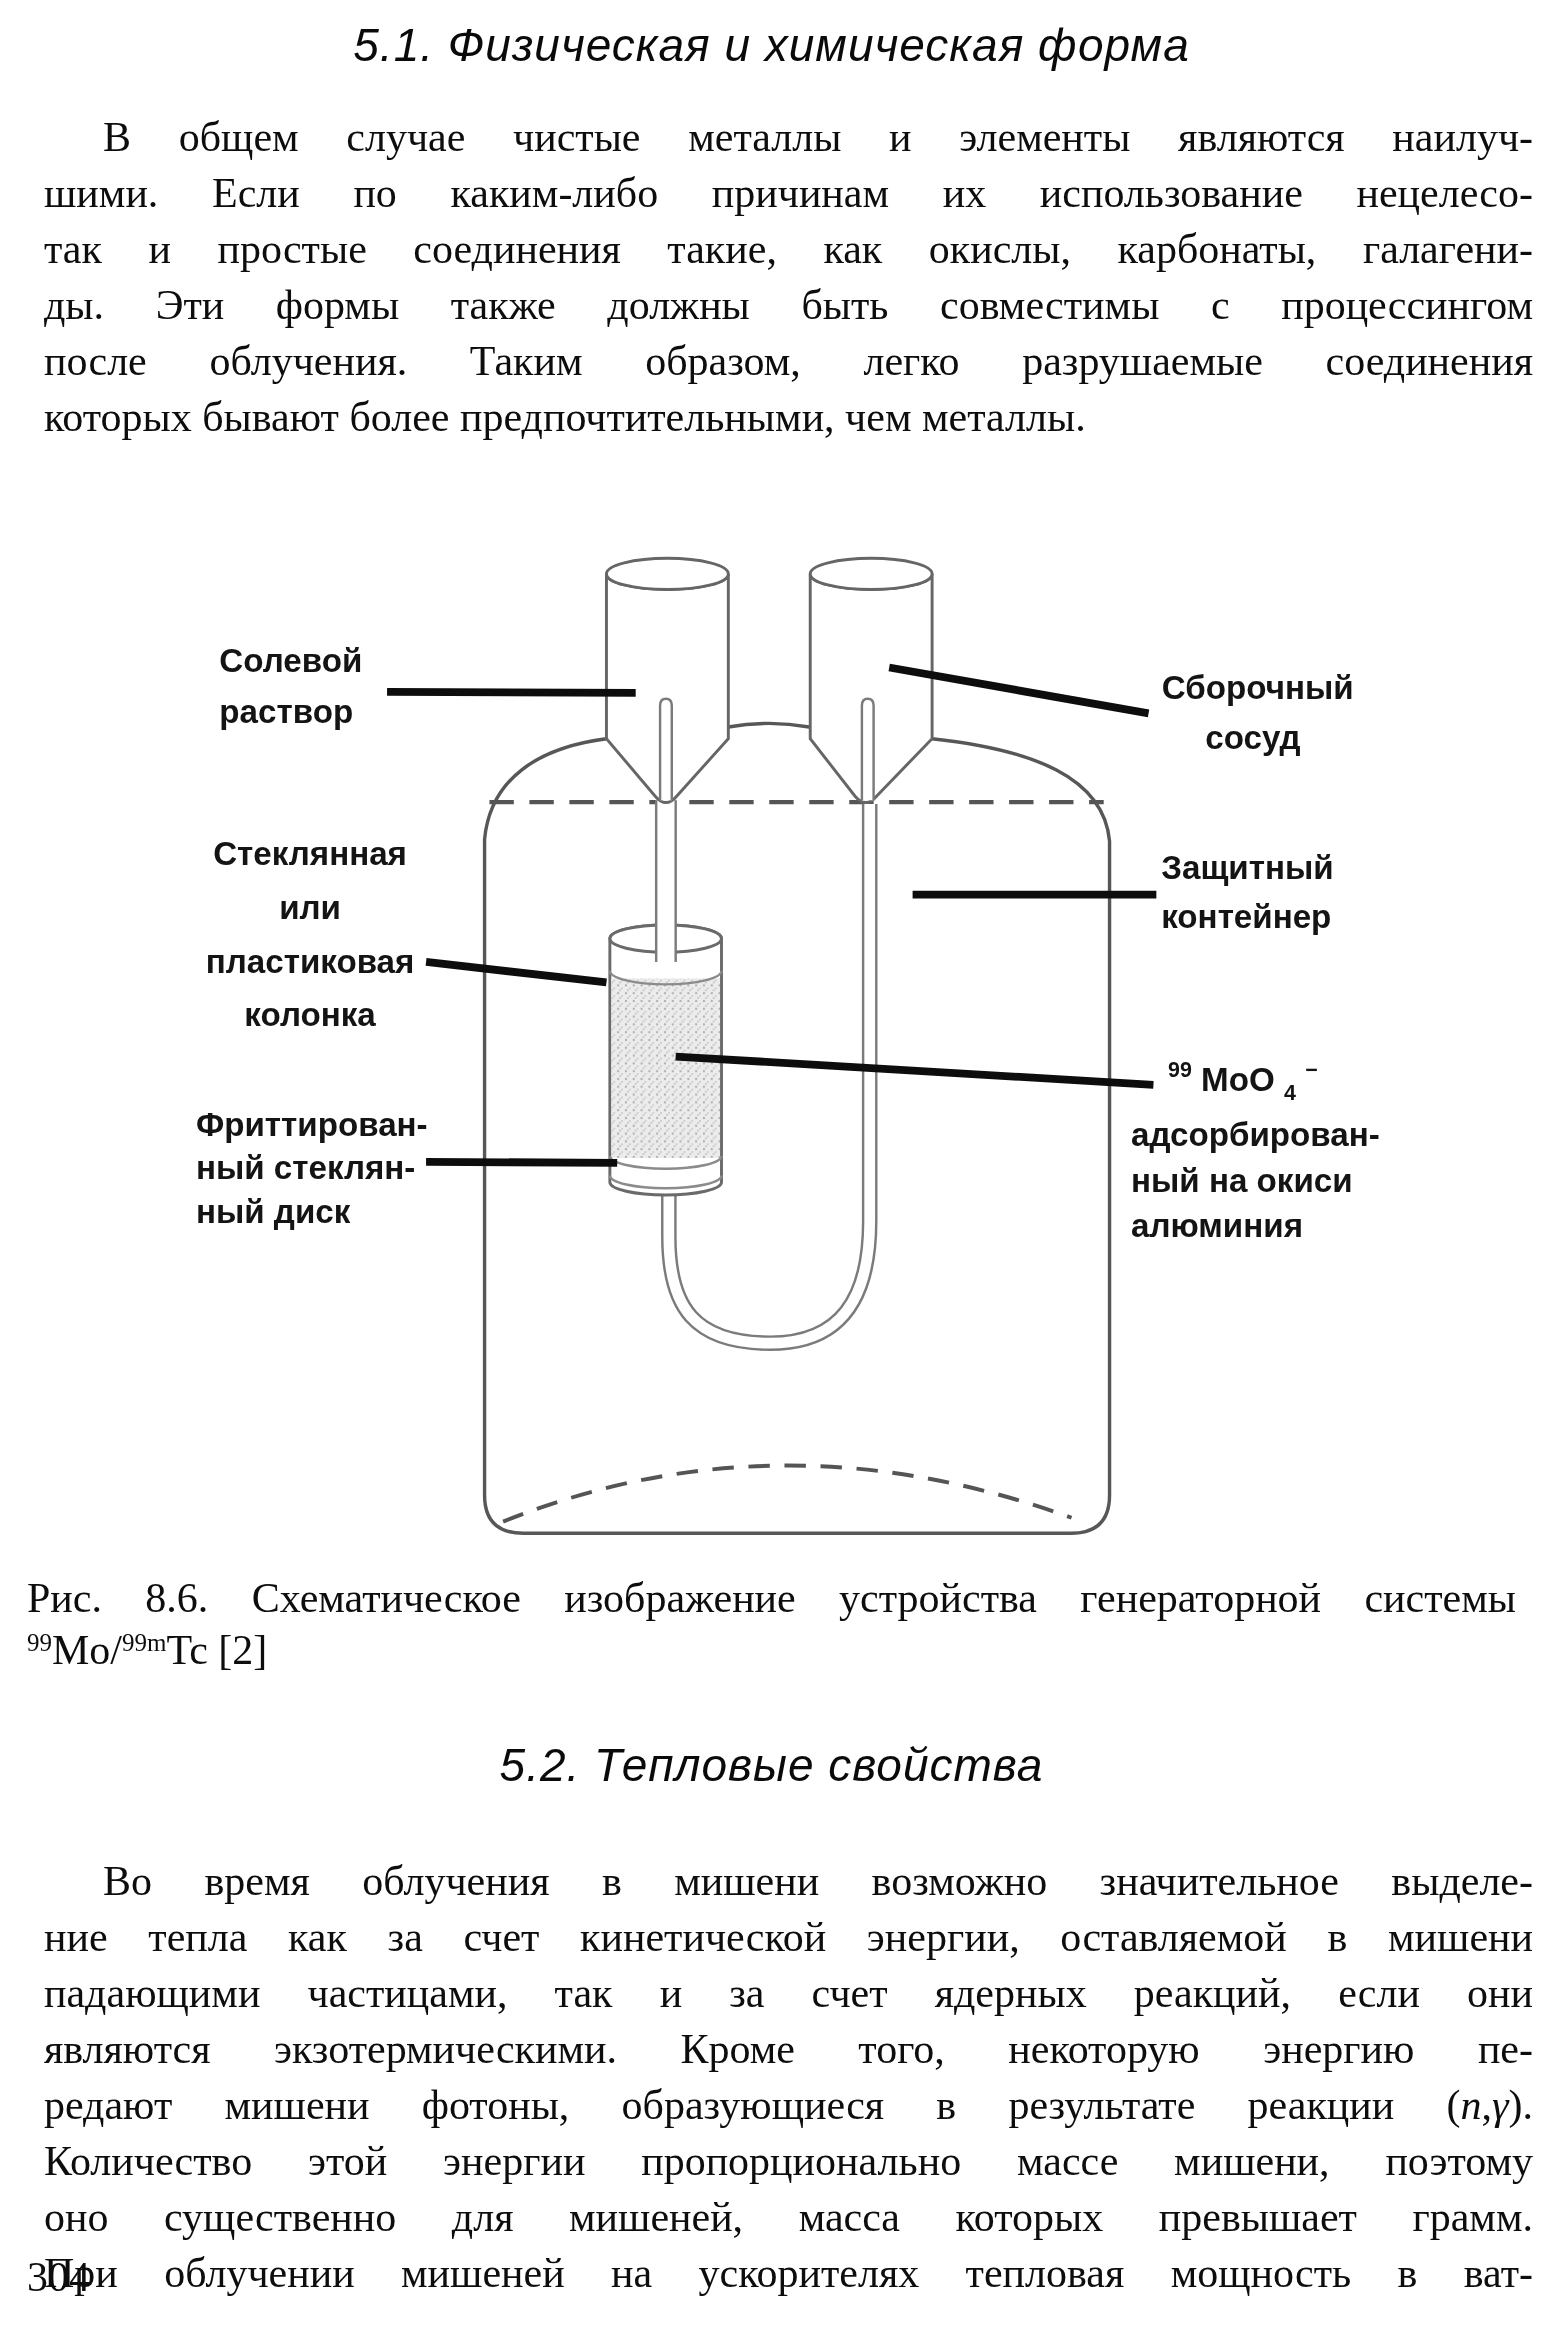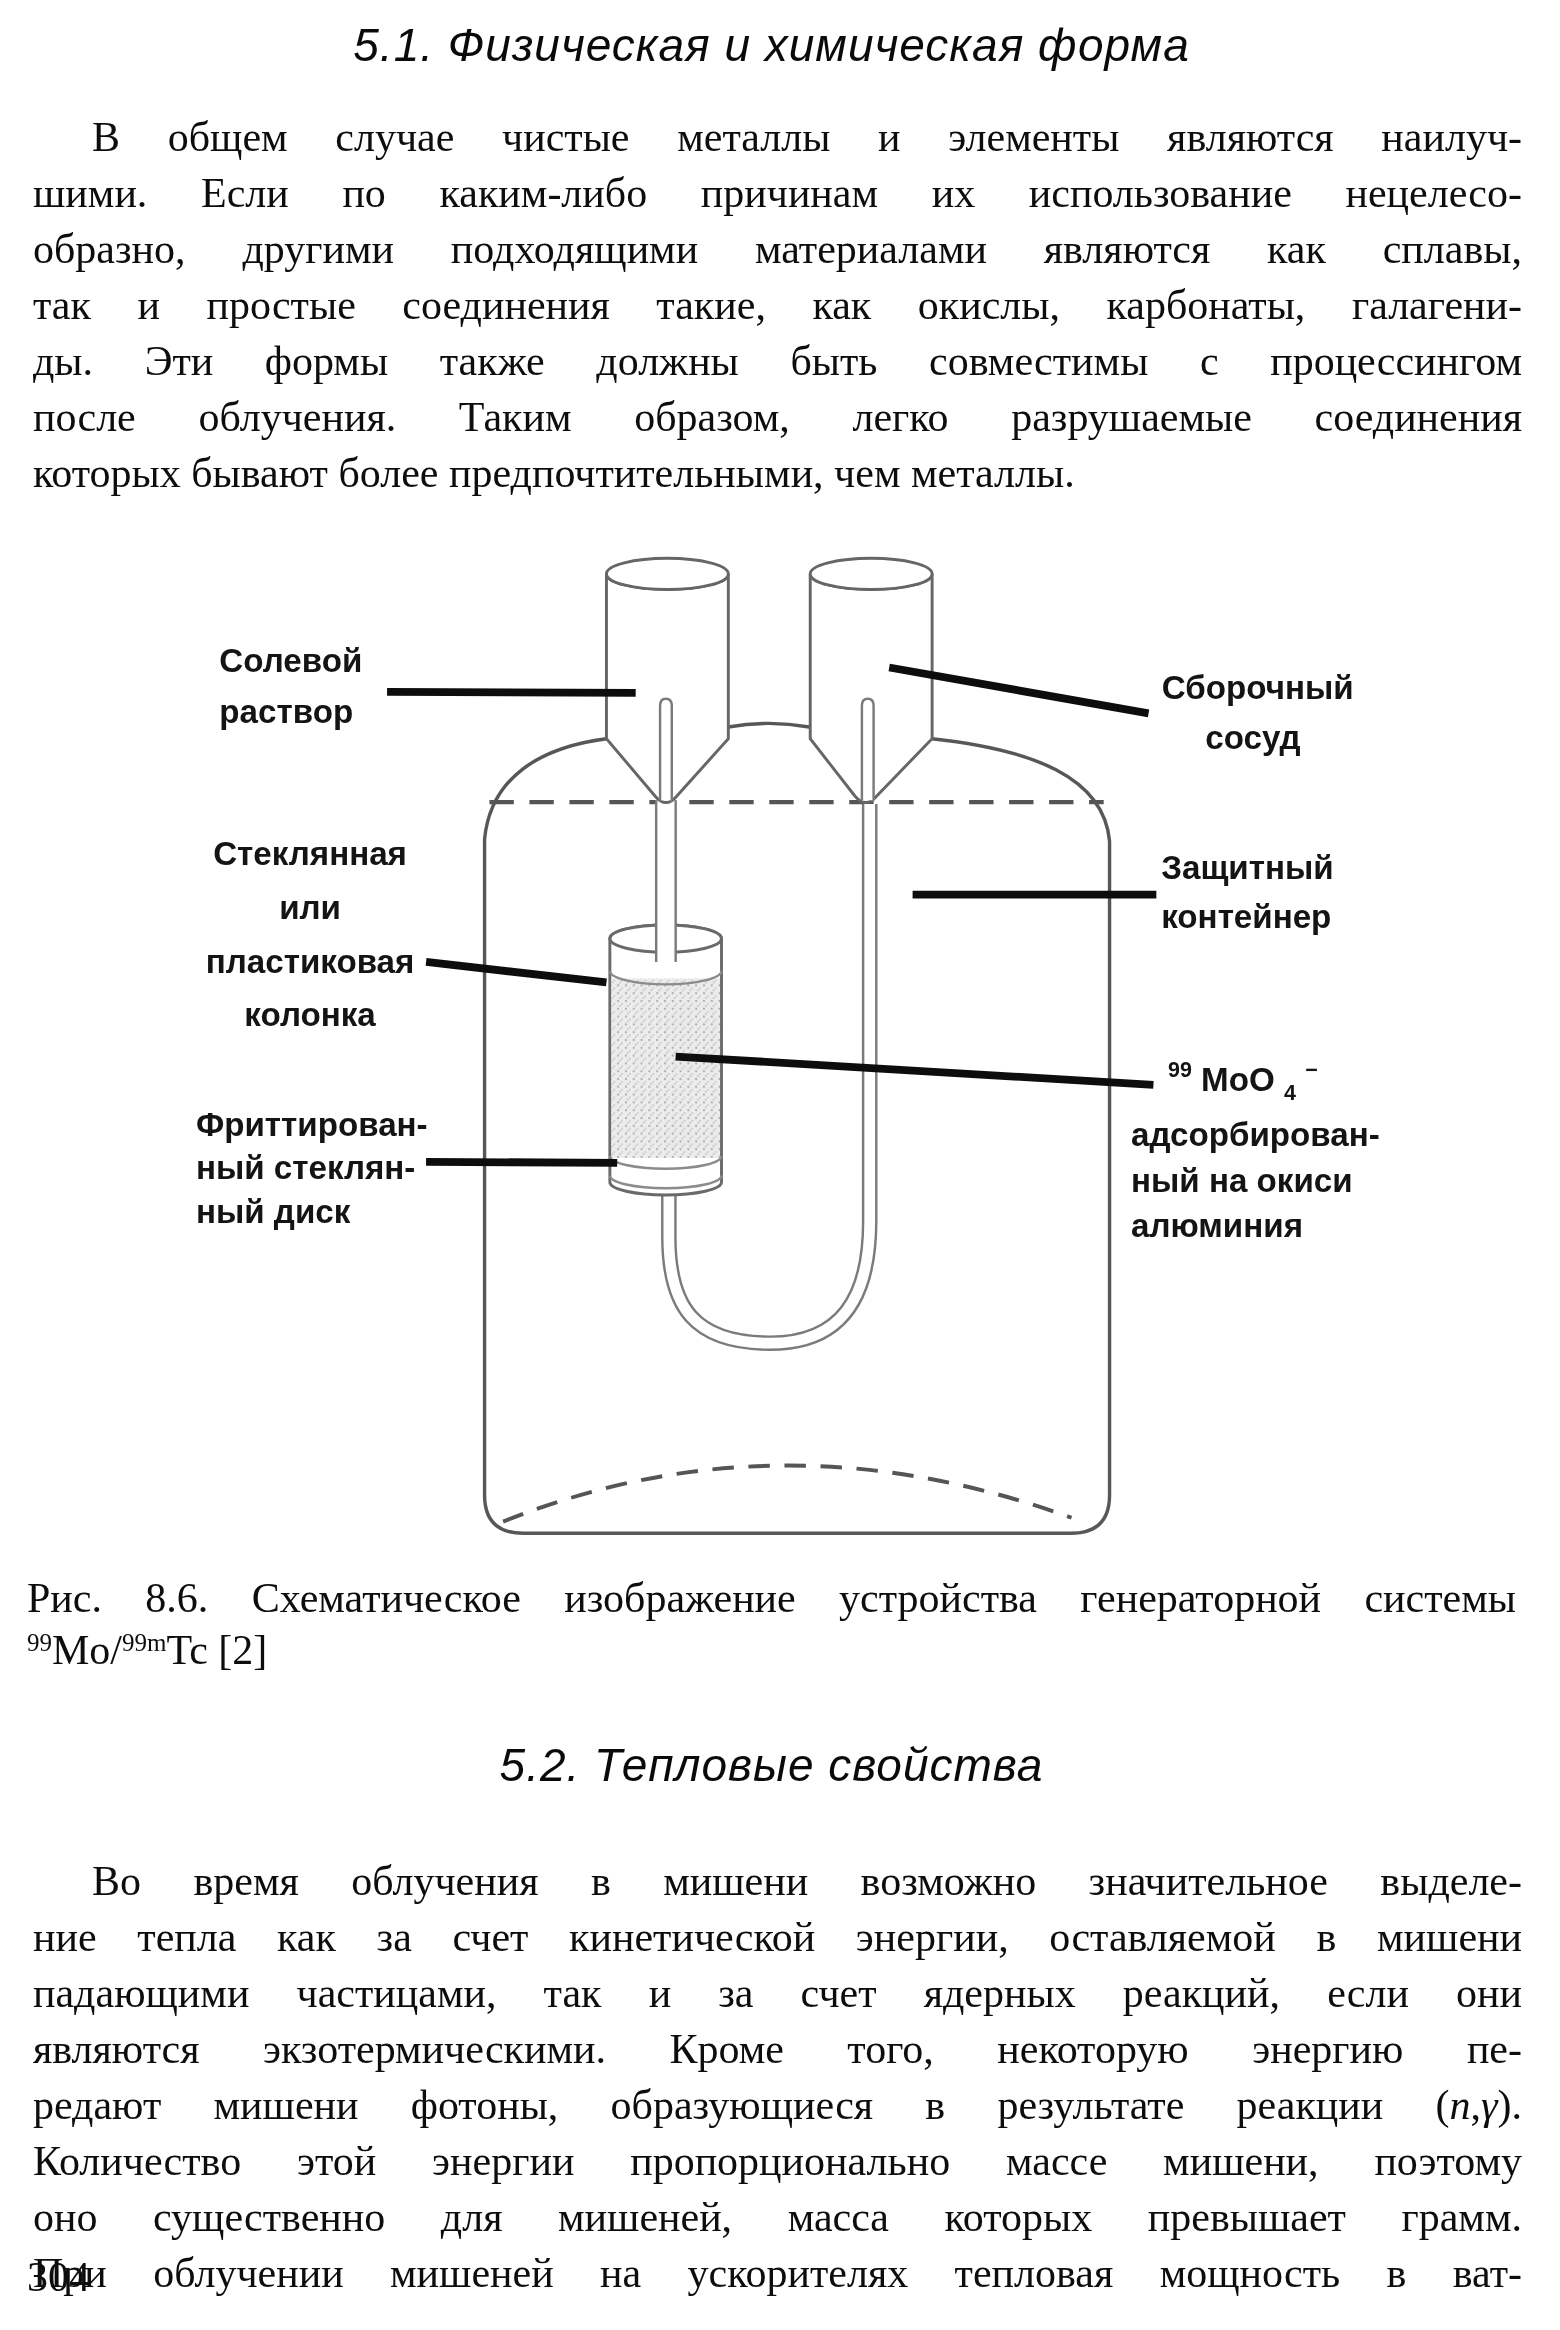--- a/index.html
+++ b/index.html
@@ -4,21 +4,21 @@
 <style>
   html,body{margin:0;padding:0;}
   body{width:1560px;height:2331px;background:#ffffff;position:relative;
        font-family:"Liberation Serif",serif;color:#0d0d0d;overflow:hidden;}
   .abs{position:absolute;}
   
   .h-title{left:27px;width:1489px;text-align:center;
            font-family:"Liberation Sans",sans-serif;font-style:italic;font-weight:400;
            font-size:46px;letter-spacing:1px;color:#0a0a0a;}
   
-  .para{left:33px;width:1489px;font-size:42px;line-height:56px;}
+  .para{left:44px;width:1489px;font-size:42px;line-height:56px;}
   .para .line{text-align:justify;text-align-last:justify;white-space:normal;}
   .para .line.first{text-indent:59px;}
   .para .line.end{text-align-last:left;}
   .it{font-style:italic;}
   
   .caption{left:27px;width:1489px;font-size:42px;line-height:52px;}
   .caption .line1{text-align:justify;text-align-last:justify;}
   .sup{font-size:25px;vertical-align:12.7px;line-height:0;}
   
   #figure{left:0;top:527px;}
@@ -27,21 +27,20 @@
   .pagenum{left:27px;width:1489px;top:2253px;text-align:left;font-size:42px;}
 </style>
 </head>
 <body>
 
 <div class="abs h-title" style="top:17.6px">5.1. Физическая и химическая форма</div>
 
 <div class="abs para" style="top:109px">
   <div class="line first">В общем случае чистые металлы и элементы являются наилуч-</div>
   <div class="line">шими. Если по каким-либо причинам их использование нецелесо-</div>
-  <div class="line">образно, другими подходящими материалами являются как сплавы,</div>
   <div class="line">так и простые соединения такие, как окислы, карбонаты, галагени-</div>
   <div class="line">ды. Эти формы также должны быть совместимы с процессингом</div>
   <div class="line">после облучения. Таким образом, легко разрушаемые соединения</div>
   <div class="line end">которых бывают более предпочтительными, чем металлы.</div>
 </div>
 
 <svg id="figure" class="abs" width="1560" height="1024" viewBox="0 540 1600 1050" xmlns="http://www.w3.org/2000/svg">
   <defs>
     <pattern id="stip" width="8" height="8" patternUnits="userSpaceOnUse">
       <rect width="8" height="8" fill="#ececec"></rect>

